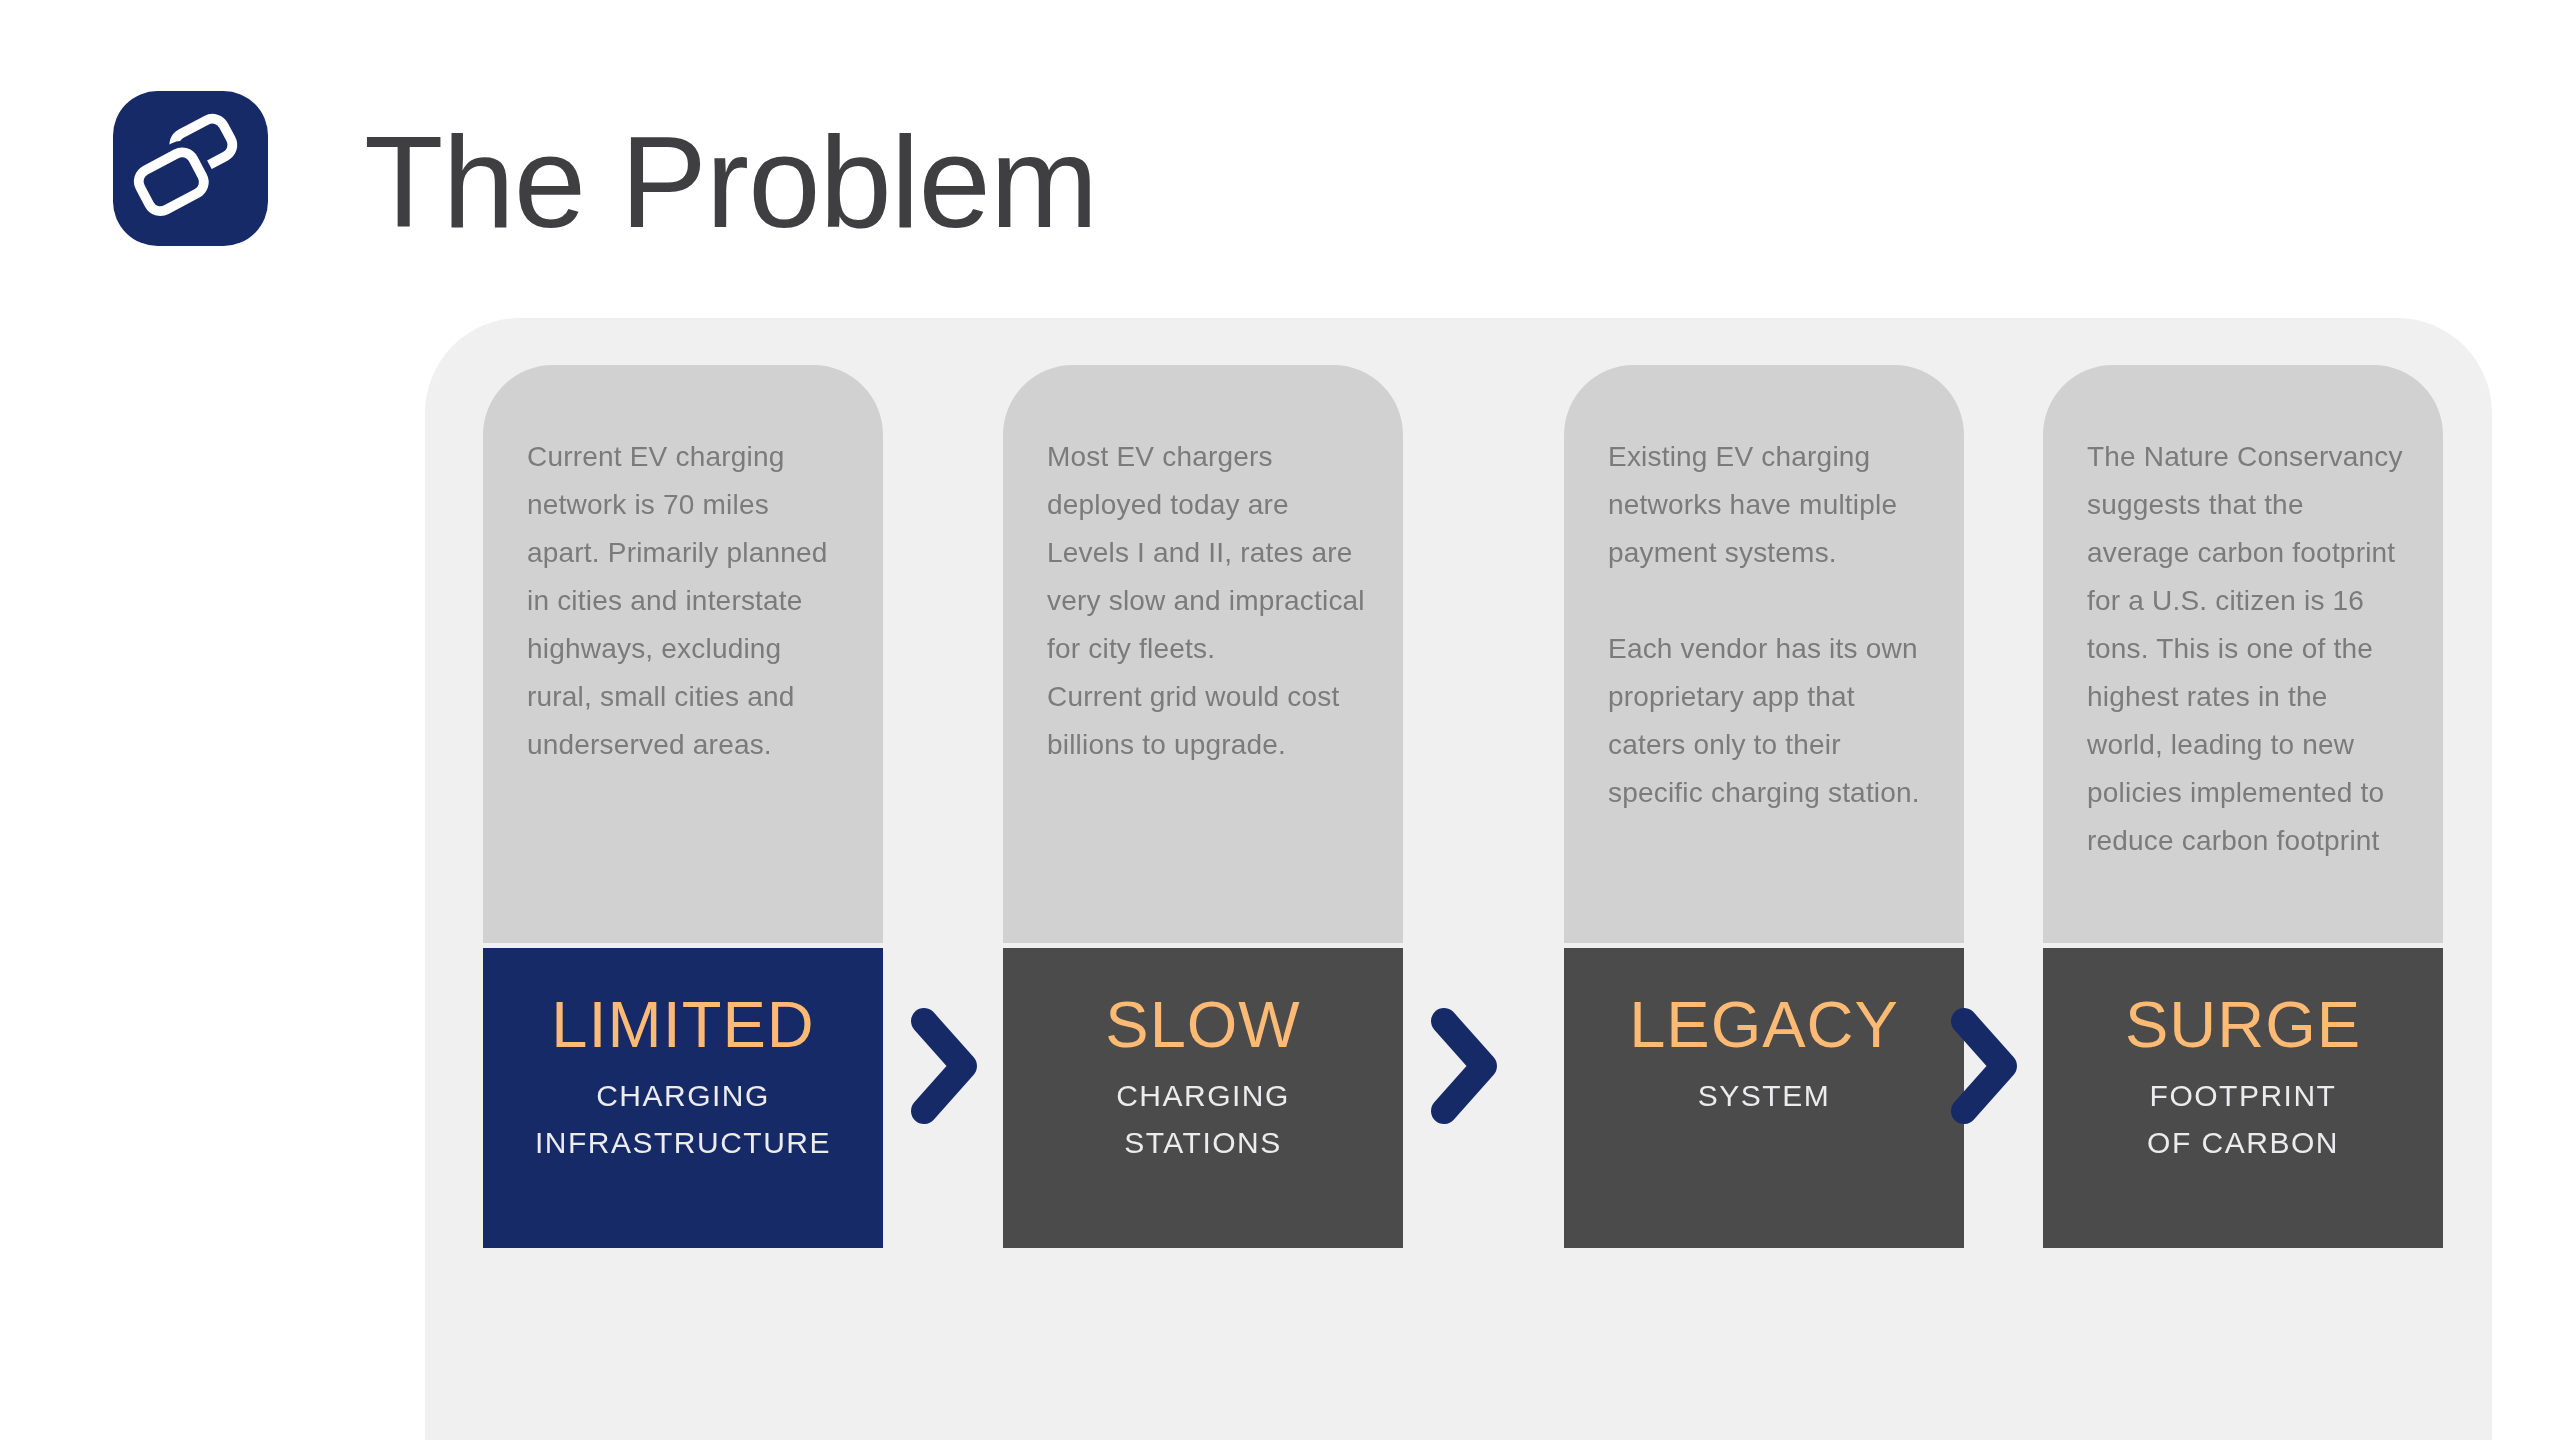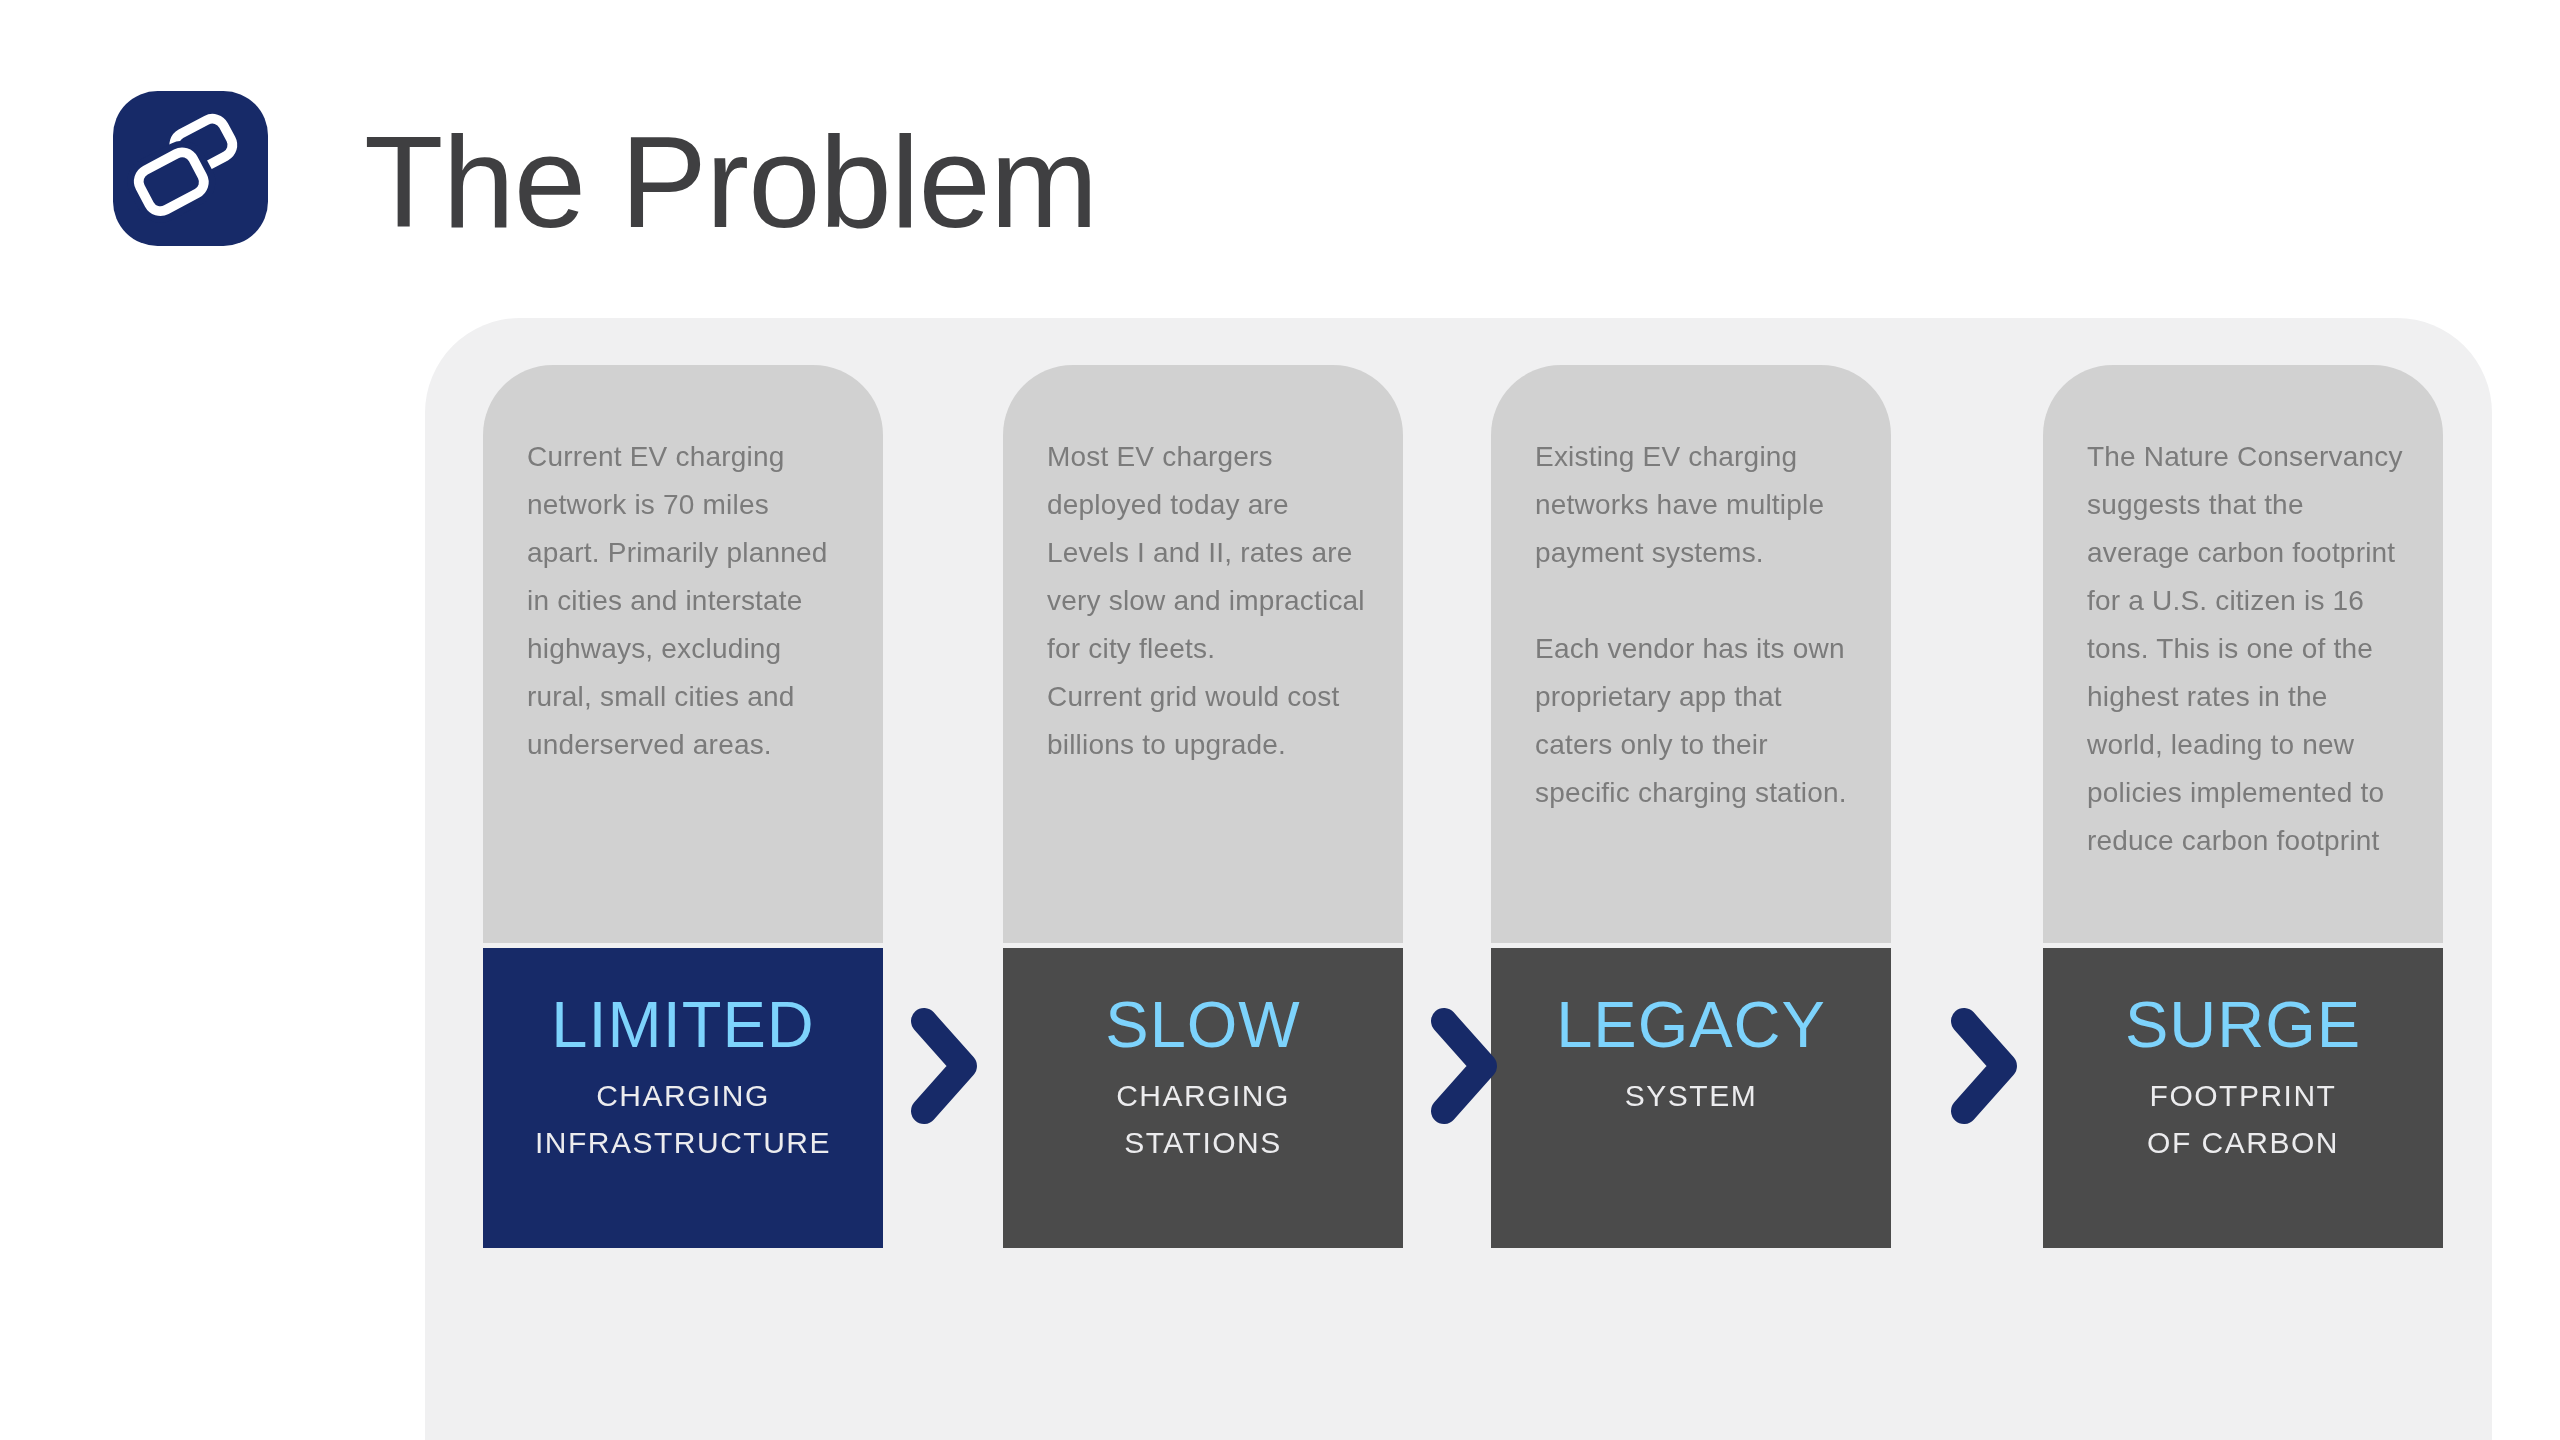--- a/index.html
+++ b/index.html
@@ -48,21 +48,21 @@
   }
 
   
   .column {
     position: absolute;
     top: 47px;
     width: 400px;
   }
   .col-1 { left: 58px; }
   .col-2 { left: 578px; }
-  .col-3 { left: 1066px; }
+  .col-3 { left: 1139px; }
   .col-4 { left: 1618px; }
 
   .card {
     box-sizing: border-box;
     height: 578px;
     background: #d1d1d1;
     border-radius: 70px 70px 0 0;
     padding: 68px 36px 8px 44px;
   }
   .card p {
@@ -82,21 +82,21 @@
     text-align: center;
     color: #ffffff;
   }
   .footer.navy { background: #172a68; }
   .footer.gray { background: #4b4b4b; }
 
   .headline {
     font-size: 65px;
     line-height: 74px;
     letter-spacing: 1px;
-    color: #7dd3fc;
+    color: #fdba74;
     white-space: nowrap;
   }
   .subline {
     margin-top: 10px;
     font-size: 30px;
     line-height: 47px;
     letter-spacing: 1.5px;
     color: #ececee;
   }
   .subline span { display: block; }

